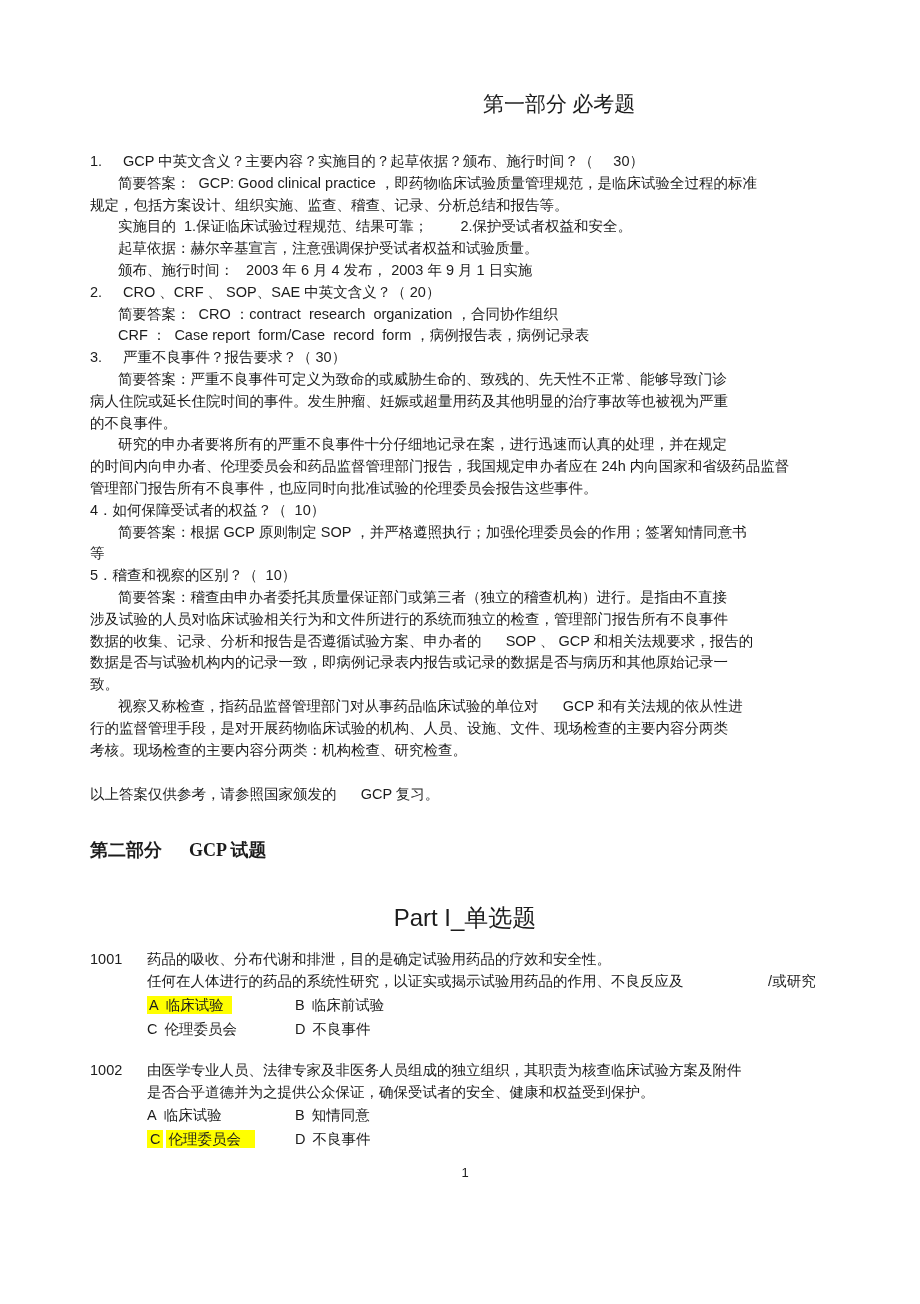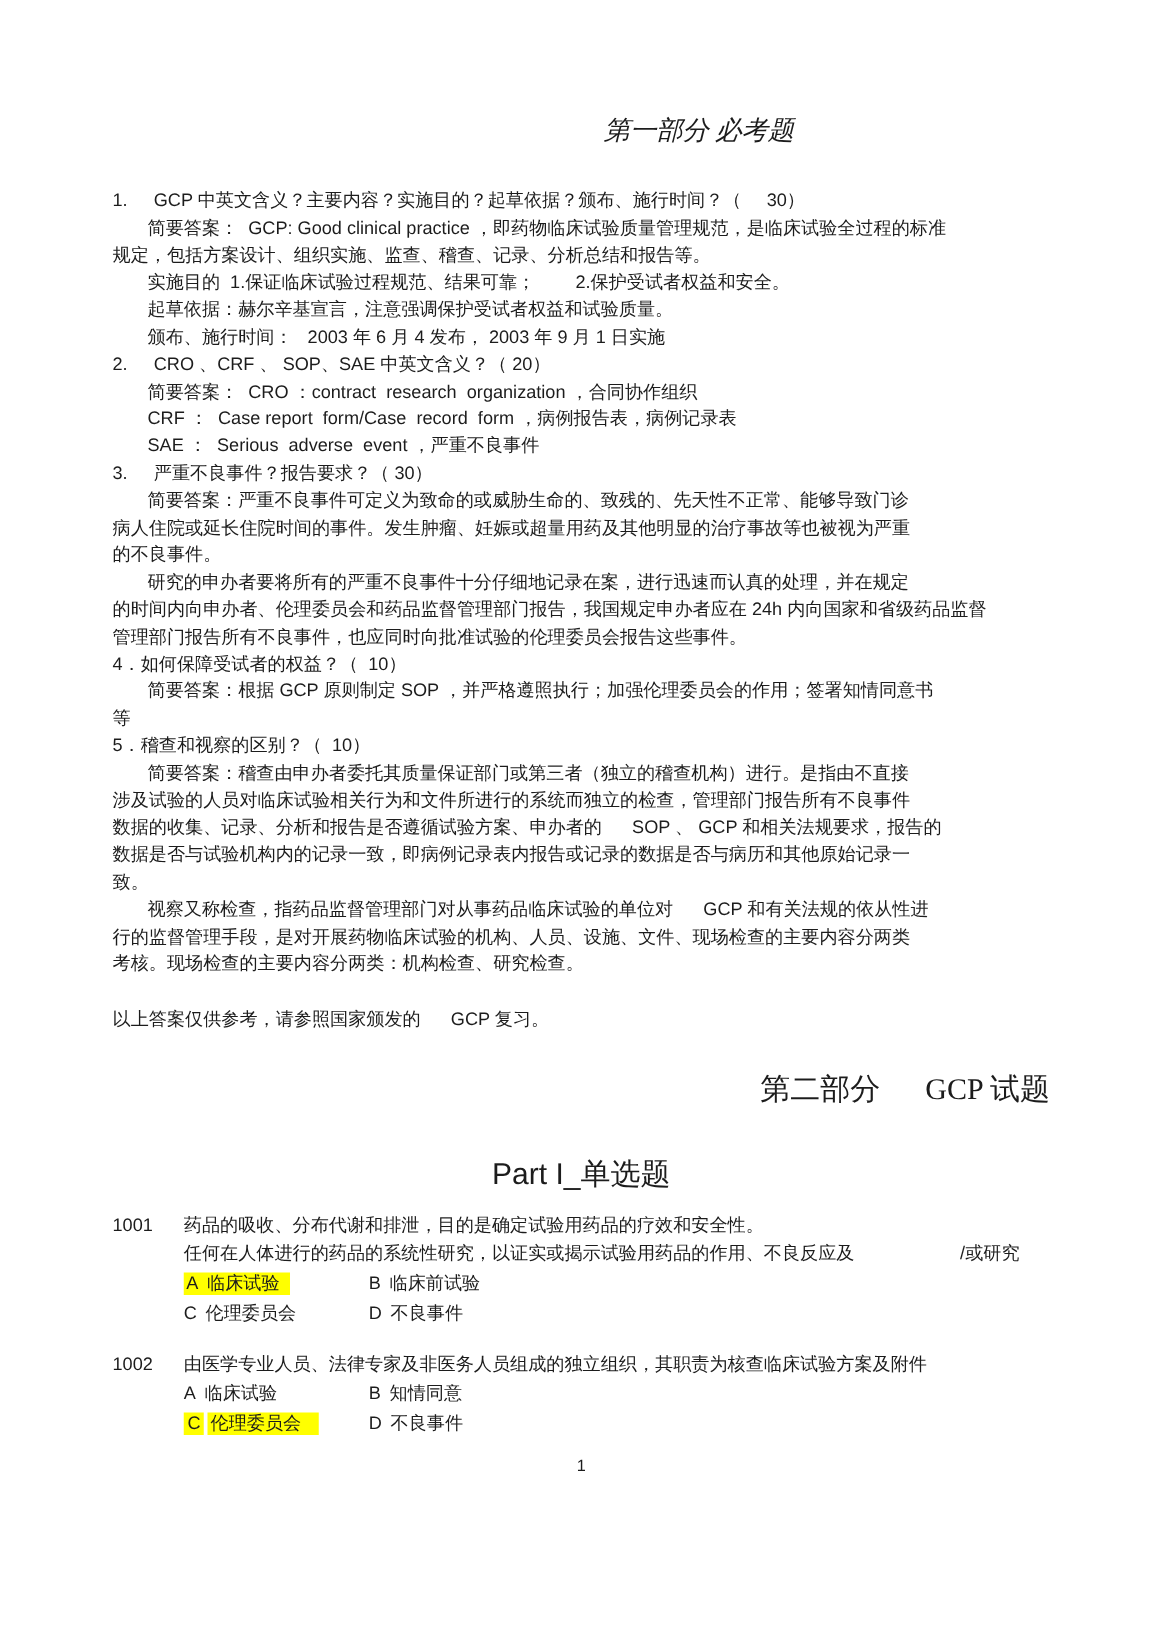--- a/index.html
+++ b/index.html
@@ -12,37 +12,36 @@
     padding:0 80px 0 90px;
     font-family:"Liberation Sans","DejaVu Sans",sans-serif;
     color:#1c1c1c;
     overflow:hidden;
   }
   .part1-title {
     margin:0; padding-top:92px; padding-left:393px;
     font-family:"Liberation Serif","DejaVu Serif",serif;
     font-weight:normal; font-size:21px; line-height:25px;
     white-space:pre;
-    font-style:italic;
   }
   .p1-lines { margin-top:34px; }
   .line {
     font-size:14.5px; line-height:21.8px;
     white-space:pre;
   }
   .ind1 { padding-left:28px; }
   .num-row { display:flex; }
   .num-row .num { flex:none; width:33px; }
   .num-row .q-t { white-space:pre; }
   .closing { margin-top:23px; }
   .part2-title {
     margin:29px 0 0 0;
     font-family:"Liberation Serif","DejaVu Serif",serif;
-    font-weight:normal; font-size:24px; line-height:30px;
-    text-align:right; white-space:pre;
+    font-weight:bold; font-size:18px; line-height:30px;
+    text-align:left; white-space:pre;
   }
   .part2-subtitle {
     margin:40px 0 0 0;
     font-weight:normal; font-size:24px; line-height:26px;
     text-align:center; white-space:pre;
   }
   .question { display:flex; }
   .q1001 { margin-top:18px; }
   .q1002 { margin-top:19px; }
   .q-num { flex:none; width:57px; font-size:14.5px; line-height:21.8px; }
@@ -69,21 +68,20 @@
   <div class="p1-lines">
     <div class="line num-row"><span class="num">1.</span><span class="q-t">GCP 中英文含义？主要内容？实施目的？起草依据？颁布、施行时间？（     30）</span></div>
     <div class="line ind1">简要答案：  GCP: Good clinical practice ，即药物临床试验质量管理规范，是临床试验全过程的标准</div>
     <div class="line">规定，包括方案设计、组织实施、监查、稽查、记录、分析总结和报告等。</div>
     <div class="line ind1">实施目的  1.保证临床试验过程规范、结果可靠；        2.保护受试者权益和安全。</div>
     <div class="line ind1">起草依据：赫尔辛基宣言，注意强调保护受试者权益和试验质量。</div>
     <div class="line ind1">颁布、施行时间：   2003 年 6 月 4 发布， 2003 年 9 月 1 日实施</div>
     <div class="line num-row"><span class="num">2.</span><span class="q-t">CRO 、CRF 、 SOP、SAE 中英文含义？（ 20）</span></div>
     <div class="line ind1">简要答案：  CRO ：contract  research  organization ，合同协作组织</div>
     <div class="line ind1">CRF ：  Case report  form/Case  record  form ，病例报告表，病例记录表</div>
-    <div class="line ind1">SAE ：  Serious  adverse  event ，严重不良事件</div>
     <div class="line num-row"><span class="num">3.</span><span class="q-t">严重不良事件？报告要求？（ 30）</span></div>
     <div class="line ind1">简要答案：严重不良事件可定义为致命的或威胁生命的、致残的、先天性不正常、能够导致门诊</div>
     <div class="line">病人住院或延长住院时间的事件。发生肿瘤、妊娠或超量用药及其他明显的治疗事故等也被视为严重</div>
     <div class="line">的不良事件。</div>
     <div class="line ind1">研究的申办者要将所有的严重不良事件十分仔细地记录在案，进行迅速而认真的处理，并在规定</div>
     <div class="line">的时间内向申办者、伦理委员会和药品监督管理部门报告，我国规定申办者应在 24h 内向国家和省级药品监督</div>
     <div class="line">管理部门报告所有不良事件，也应同时向批准试验的伦理委员会报告这些事件。</div>
     <div class="line">4．如何保障受试者的权益？（  10）</div>
     <div class="line ind1">简要答案：根据 GCP 原则制定 SOP ，并严格遵照执行；加强伦理委员会的作用；签署知情同意书</div>
     <div class="line">等</div>
@@ -115,20 +113,21 @@
         <div class="opt-cell first"><span class="opt-letter">C</span><span>伦理委员会</span></div>
         <div class="opt-cell"><span class="opt-letter">D</span><span>不良事件</span></div>
       </div>
     </div>
   </div>
 
   <div class="question q1002">
     <span class="q-num">1002</span>
     <div class="q-body">
       <div class="line">由医学专业人员、法律专家及非医务人员组成的独立组织，其职责为核查临床试验方案及附件</div>
+      <div class="line">是否合乎道德并为之提供公众保证，确保受试者的安全、健康和权益受到保护。</div>
       <div class="opt-row">
         <div class="opt-cell first"><span class="opt-letter">A</span><span>临床试验</span></div>
         <div class="opt-cell"><span class="opt-letter">B</span><span>知情同意</span></div>
       </div>
       <div class="opt-row">
         <div class="opt-cell first"><span class="hl-letter">C</span><span class="hl-label">伦理委员会</span></div>
         <div class="opt-cell"><span class="opt-letter">D</span><span>不良事件</span></div>
       </div>
     </div>
   </div>

